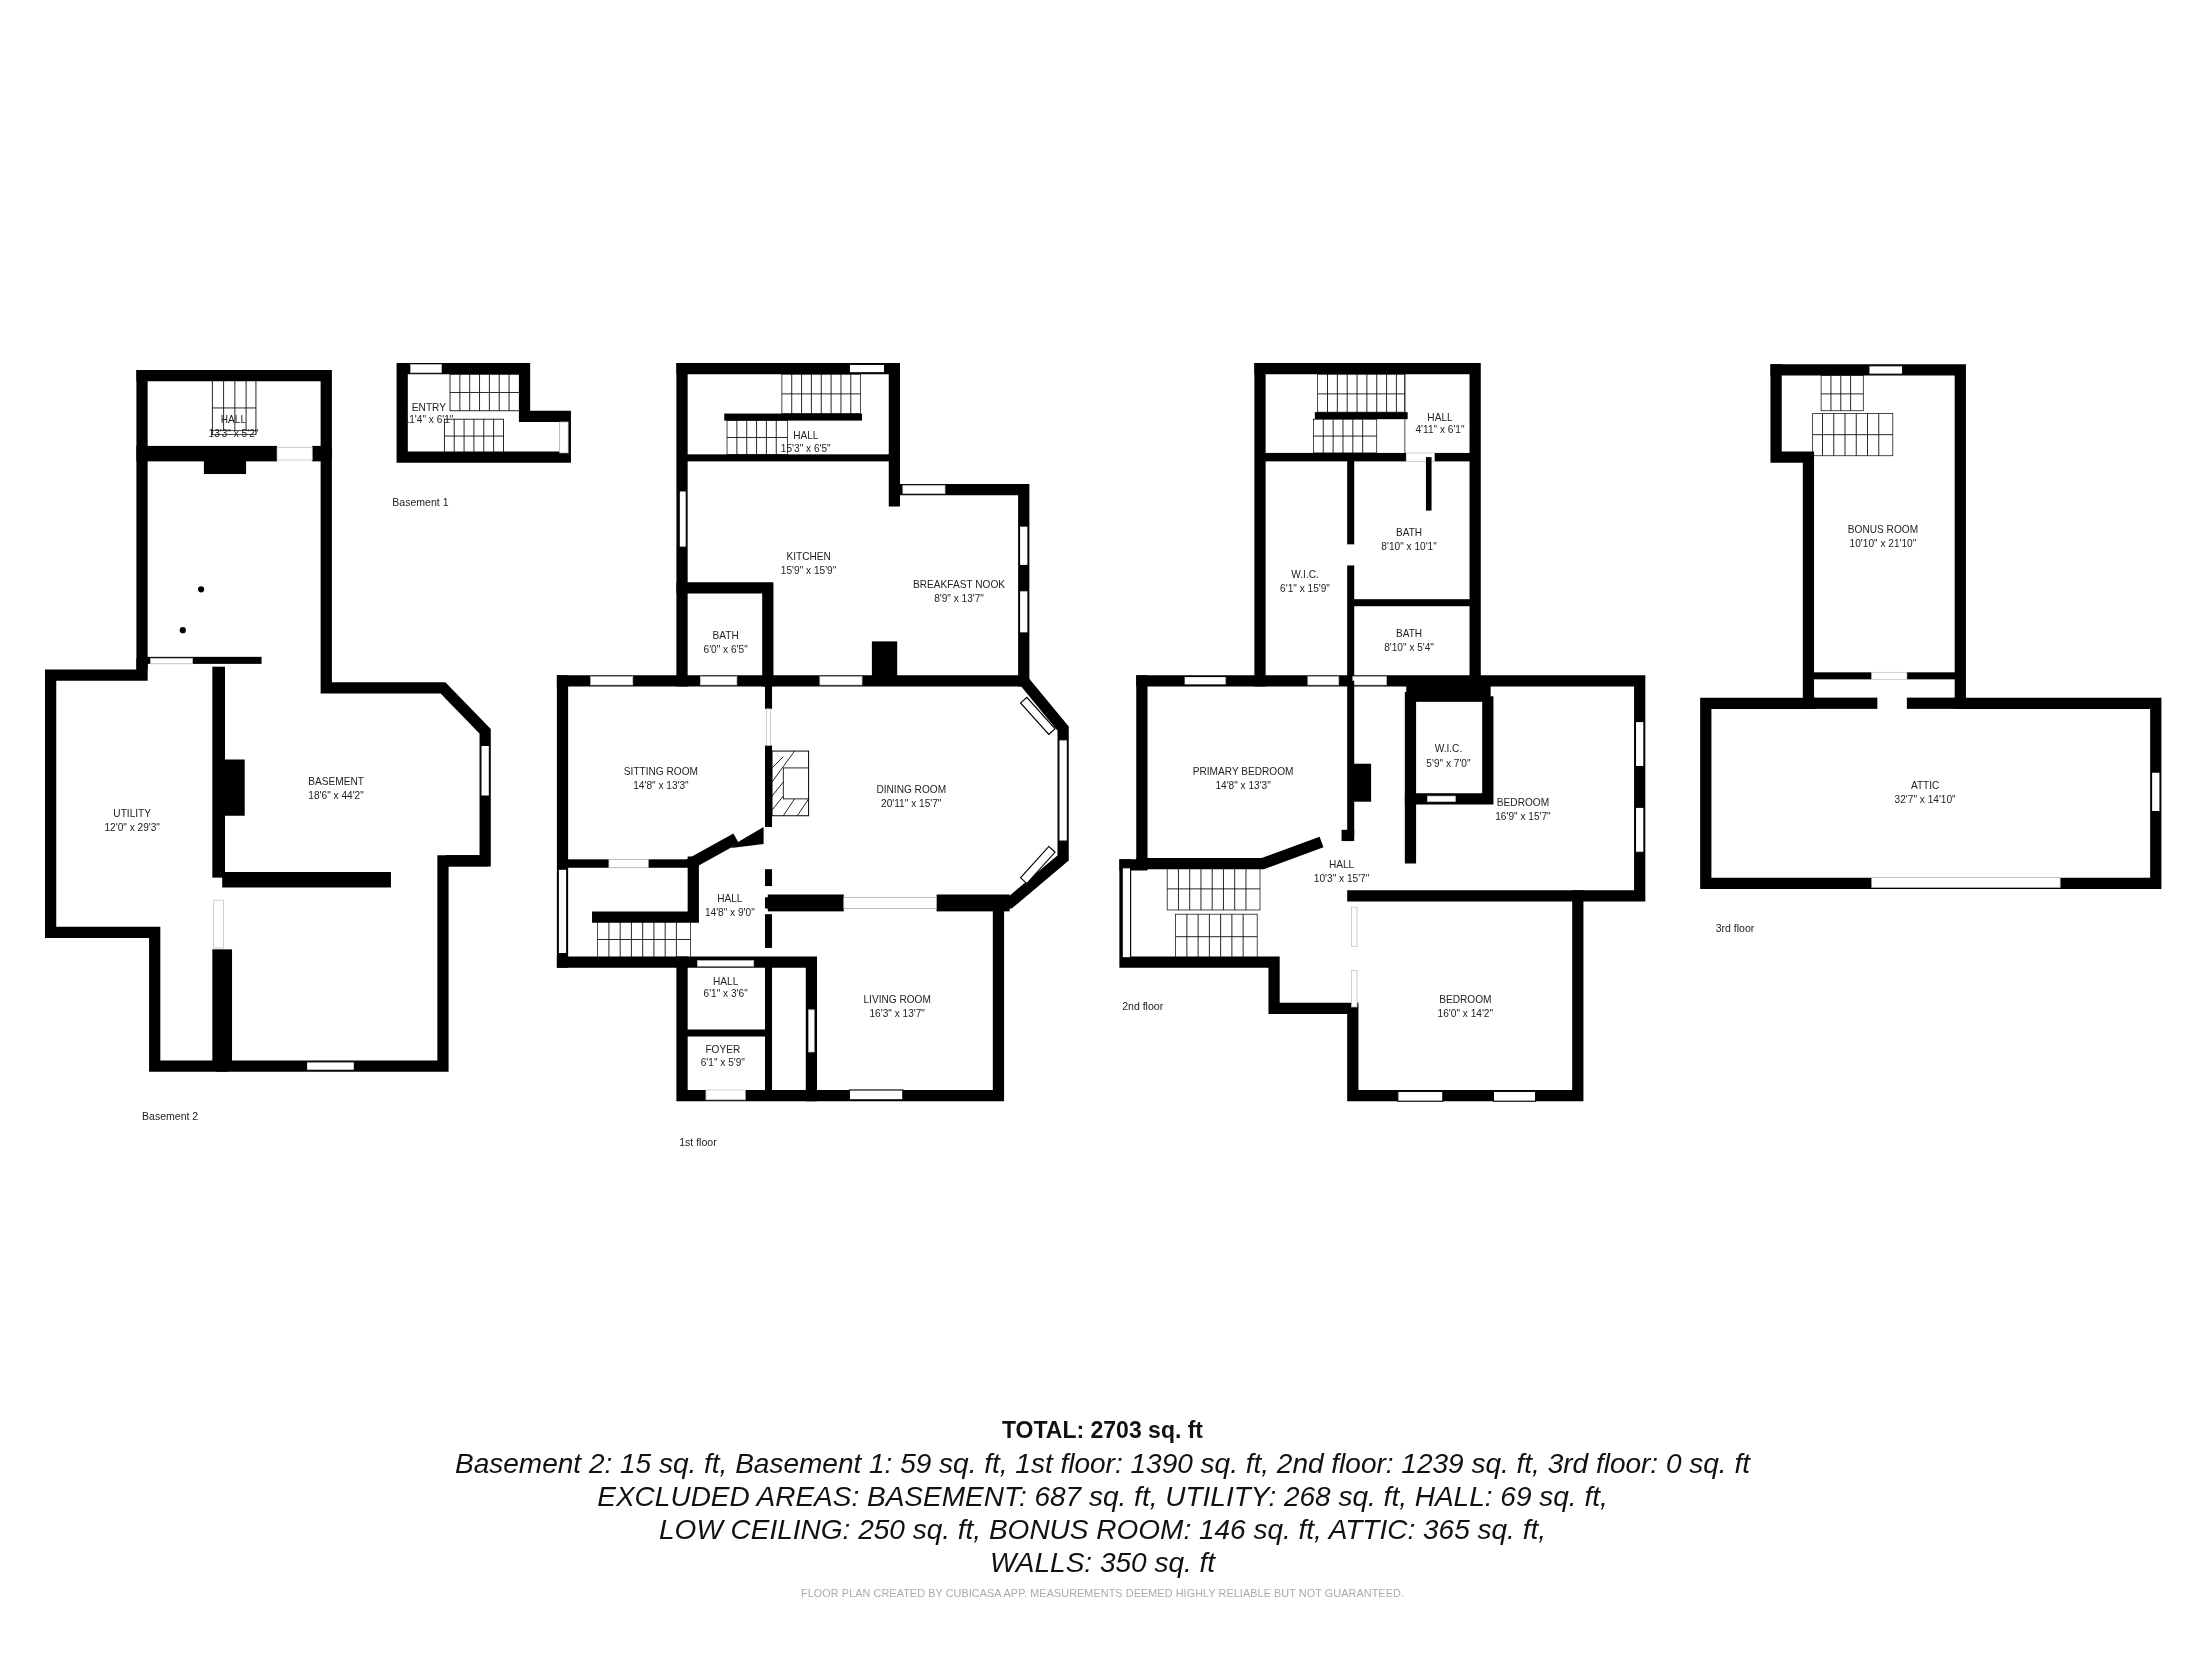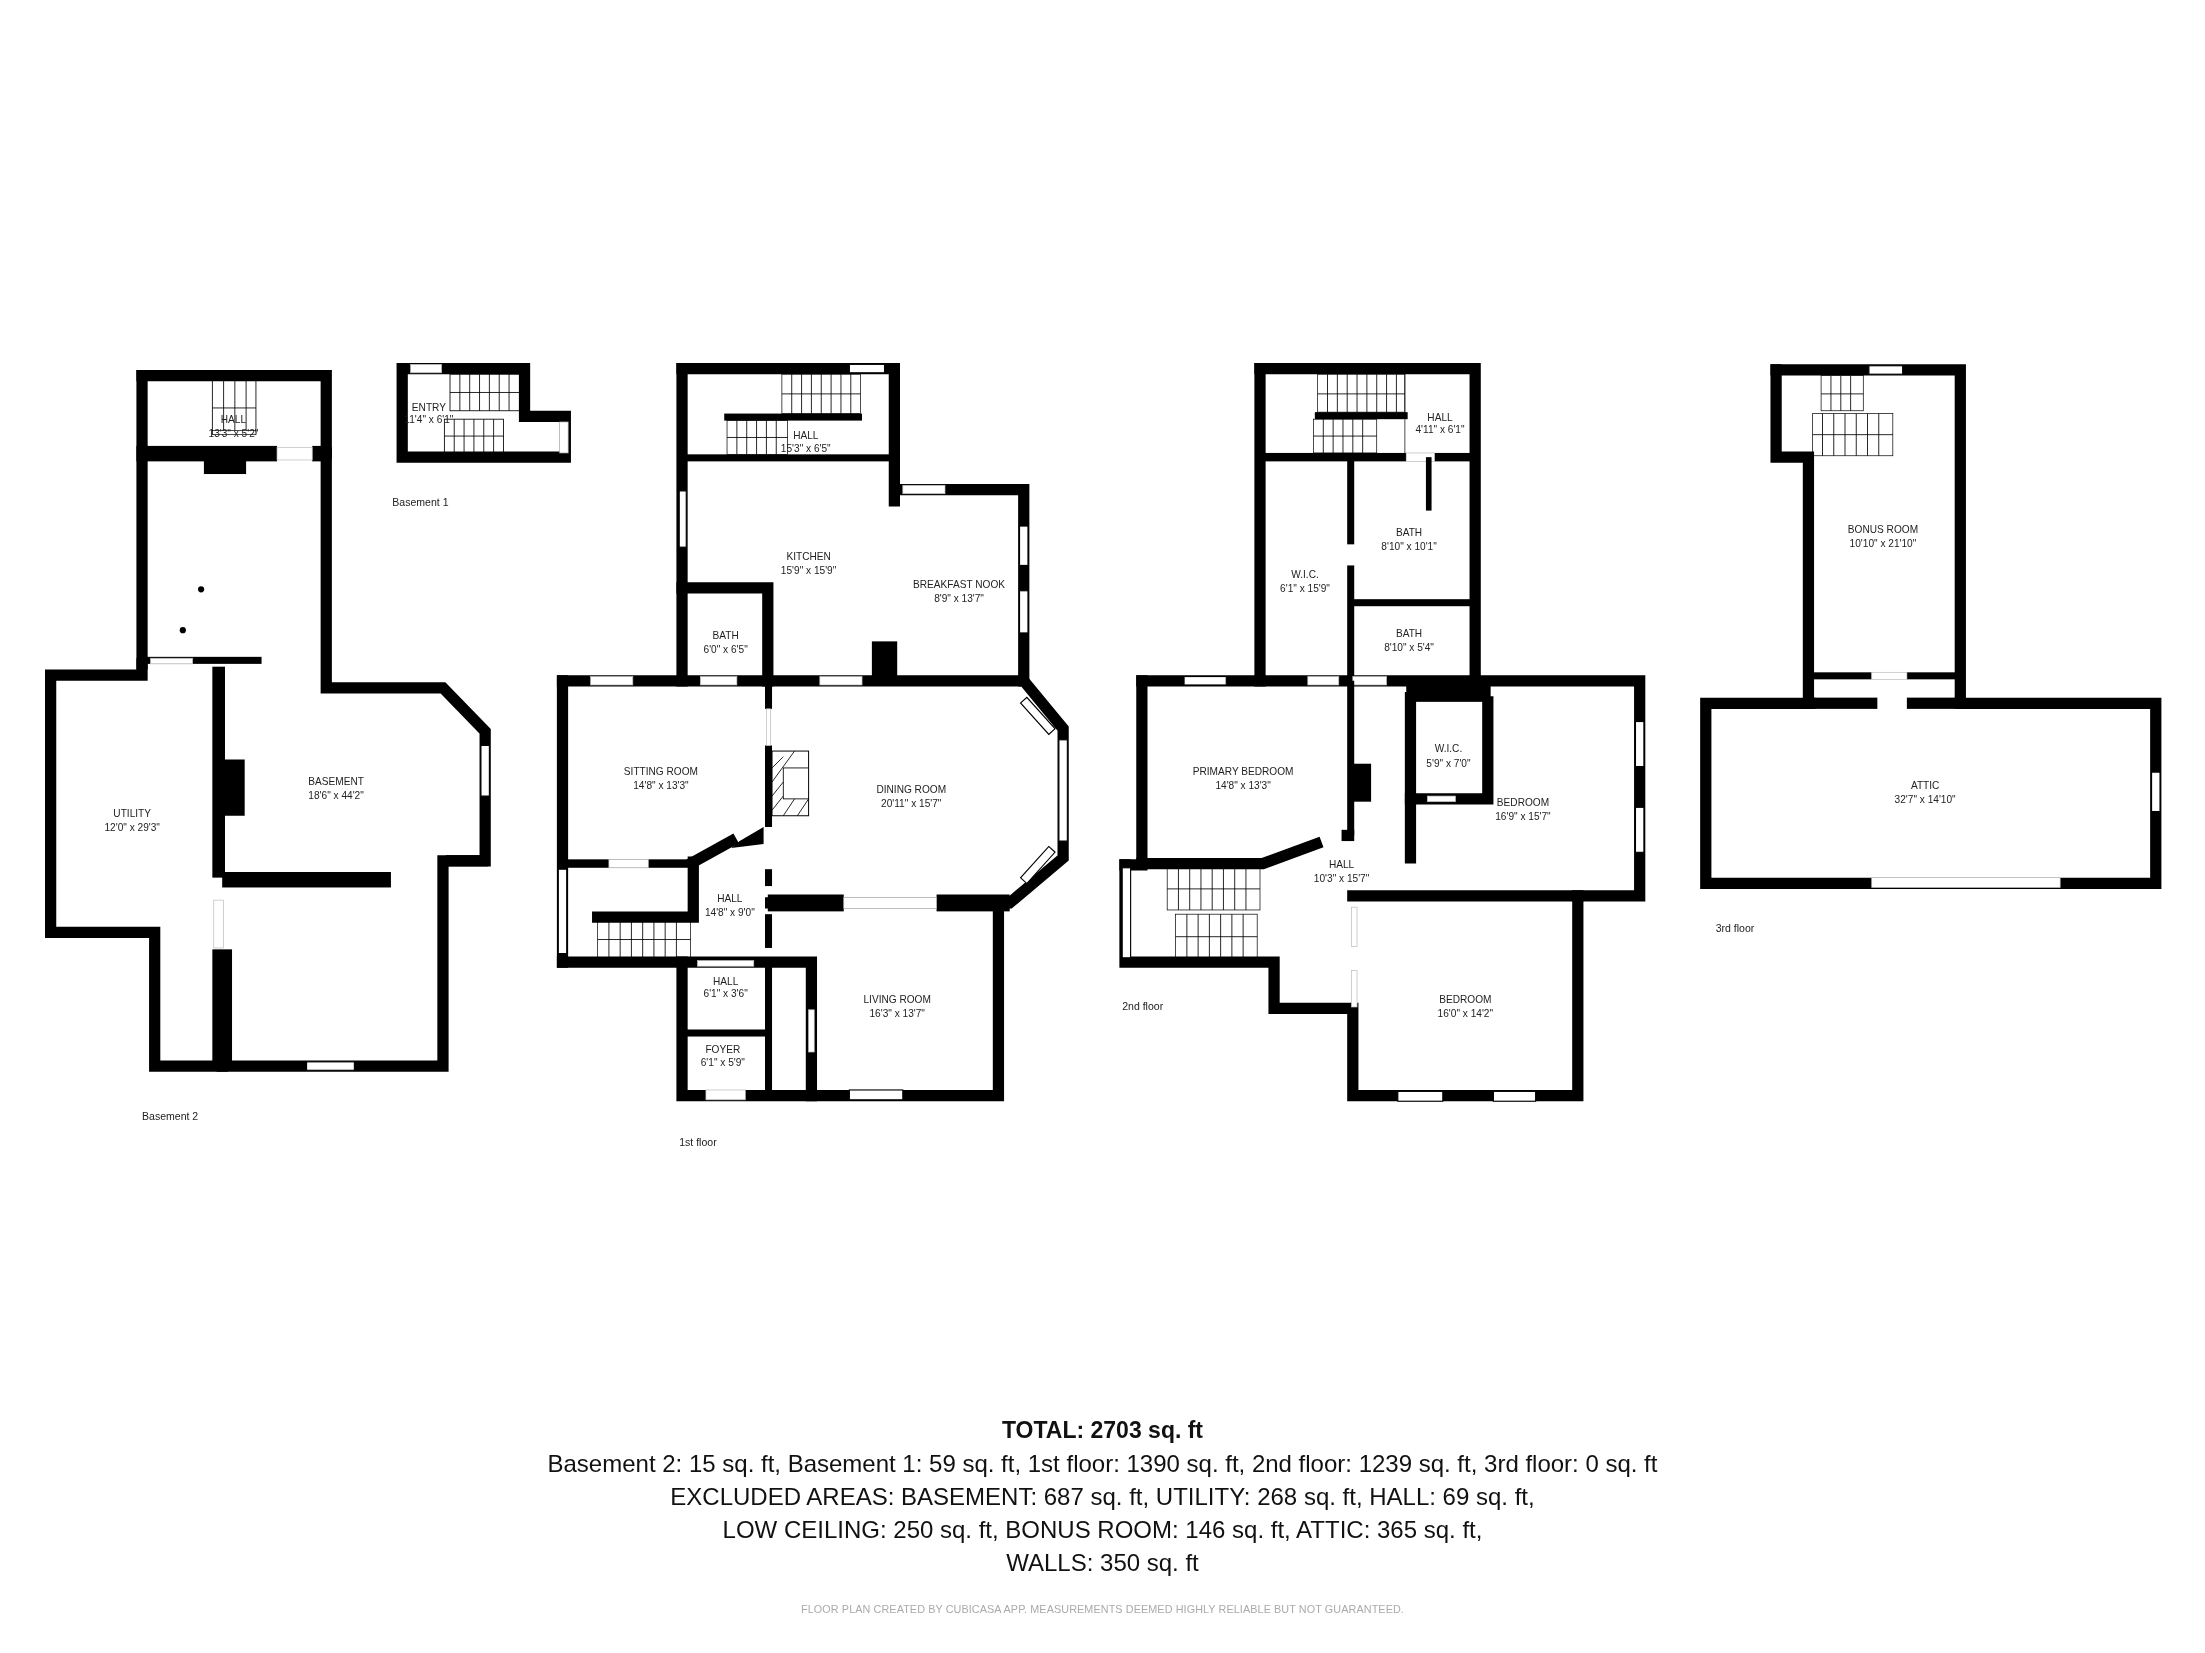--- a/index.html
+++ b/index.html
@@ -9,22 +9,22 @@
   .w { stroke:#000; stroke-width:8; fill:none; stroke-linecap:square; }
   .win { fill:#fff; stroke:#000; stroke-width:0.8; }
   .door { fill:#fff; stroke:#bbb; stroke-width:0.5; }
   .room-name { font-family:"Liberation Sans", sans-serif; font-size:7.2px; fill:#222; text-anchor:middle; }
   .room-dim { font-family:"Liberation Sans", sans-serif; font-size:7.2px; fill:#222; text-anchor:middle; }
   .floor-label { font-family:"Liberation Sans", sans-serif; font-size:7.5px; fill:#222; }
   .stair line { stroke:#000; stroke-width:0.6; }
   .hatch { stroke:#000; stroke-width:0.6; }
   #summary { position:absolute; left:0; top:1414px; width:2205px; text-align:center; color:#111; }
   #summary .total { font-size:23px; font-weight:bold; line-height:33px; }
-  #summary .line { font-size:24px; line-height:33px; }
-  #summary .disclaimer { font-size:10.8px; color:#aaa; margin-top:24px; letter-spacing:0.1px; }
+  #summary .line { font-size:28px; line-height:33px;font-style:italic; }
+  #summary .disclaimer { font-size:10.8px; color:#aaa; margin-top:8px; letter-spacing:0.1px; }
 </style>
 </head>
 <body>
 
 <svg id="plan" viewBox="0 0 1568 1176" xmlns="http://www.w3.org/2000/svg">
 
   <g>
 
     <path class="w" d="M101,267 H232 V322"></path>
     <path class="w" d="M101,267 V472"></path>

